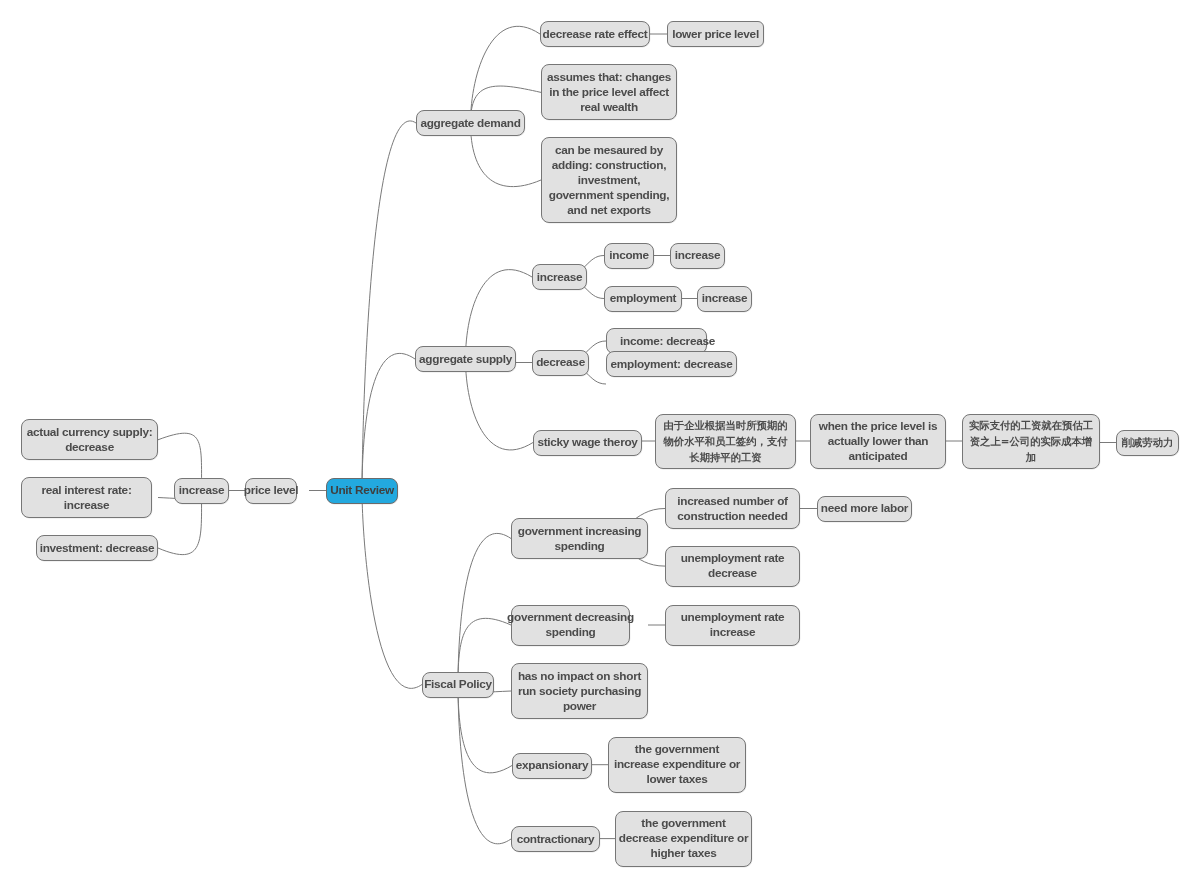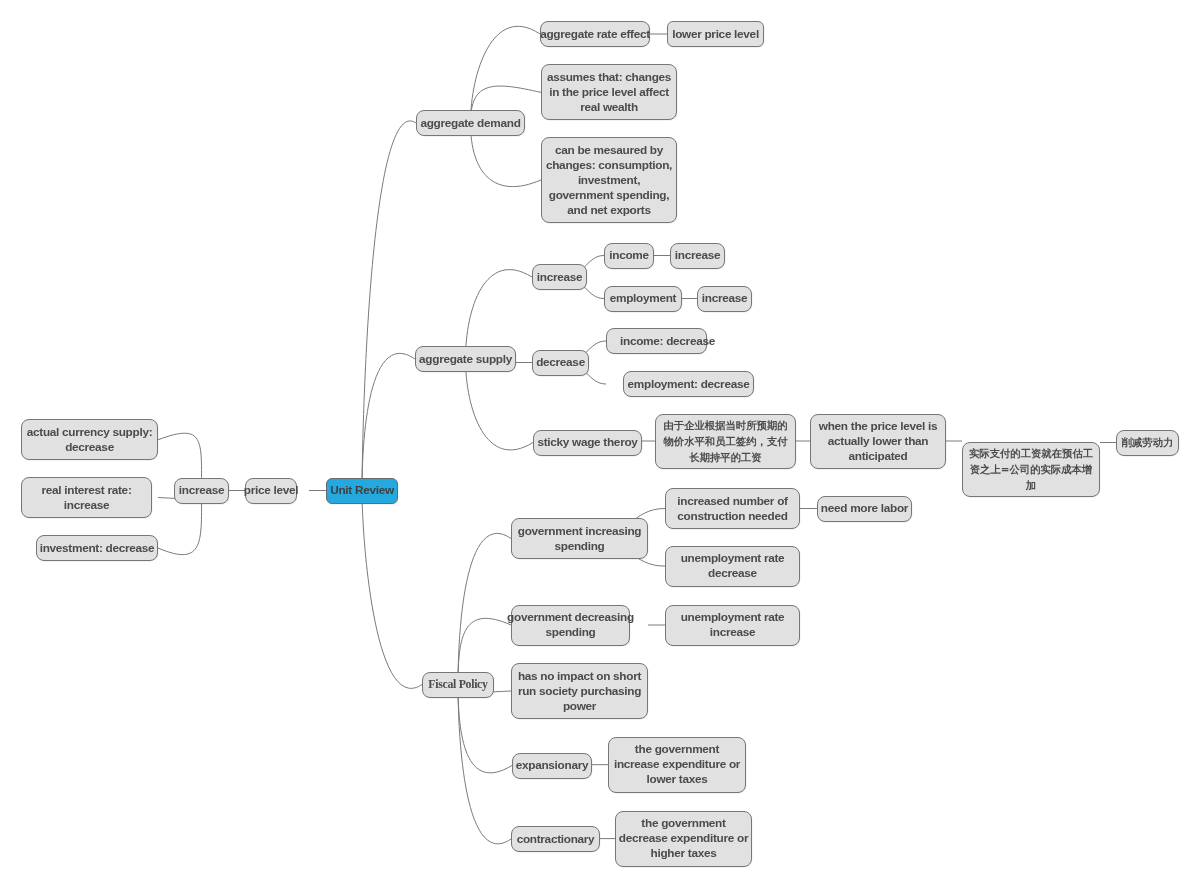--- a/index.html
+++ b/index.html
@@ -56,60 +56,60 @@
       <path fill="none" stroke="#7a7a7a" stroke-width="1" d="M 579.5 538.5 C 630.8 538.5, 630.8 566.1, 665 566.1"></path>
       <path fill="none" stroke="#7a7a7a" stroke-width="1" d="M 458 684.5 C 458 634.5, 464 604.175, 511 625"></path>
       <path fill="none" stroke="#7a7a7a" stroke-width="1" d="M 648 625 L 665 625"></path>
       <path fill="none" stroke="#7a7a7a" stroke-width="1" d="M 458 684.5 C 458 693.6, 464 693.275, 511 691"></path>
       <path fill="none" stroke="#7a7a7a" stroke-width="1" d="M 458 684.5 C 458 734.5, 465 793.85, 512 765.5"></path>
       <path fill="none" stroke="#7a7a7a" stroke-width="1" d="M 592 764.7 L 608 764.7"></path>
       <path fill="none" stroke="#7a7a7a" stroke-width="1" d="M 458 684.5 C 458 734.5, 464 871, 511 839"></path>
       <path fill="none" stroke="#7a7a7a" stroke-width="1" d="M 600 838.6 L 615 838.6"></path>
     </svg>
   <div id="nodelayer">
-    <div class="node root" style="left: 326px; top: 477.5px; width: 72px; height: 26px; border-radius: 6px;">Unit Review</div>
+    <div class="node root" style="left: 326px; top: 477.5px; width: 72px; height: 26px;">Unit Review</div>
     <div class="node" style="left: 245px; top: 477.5px; width: 52px; height: 26px;">price level</div>
     <div class="node" style="left: 174px; top: 477.5px; width: 55px; height: 26px;">increase</div>
     <div class="node" style="left: 21px; top: 419.3px; width: 137px; height: 41px;">actual currency supply:
 decrease</div>
     <div class="node" style="left: 21px; top: 477px; width: 131px; height: 41px;">real interest rate:
 increase</div>
     <div class="node" style="left: 36px; top: 535px; width: 122px; height: 26px;">investment: decrease</div>
     <div class="node" style="left: 416px; top: 110px; width: 109px; height: 26px;">aggregate demand</div>
-    <div class="node" style="left: 540px; top: 21px; width: 110px; height: 26px;">aggregate rate effect</div>
+    <div class="node" style="left: 540px; top: 21px; width: 110px; height: 26px;">decrease rate effect</div>
     <div class="node" style="left: 667px; top: 21px; width: 97px; height: 26px; border-radius: 6px;">lower price level</div>
     <div class="node" style="left: 541px; top: 64.4px; width: 136px; height: 56px;">assumes that: changes
 in the price level affect
 real wealth</div>
     <div class="node" style="left: 541px; top: 137px; width: 136px; height: 86px;">can be mesaured by
-changes: consumption,
+adding: construction,
 investment,
 government spending,
 and net exports</div>
     <div class="node" style="left: 415px; top: 346px; width: 101px; height: 26px;">aggregate supply</div>
     <div class="node" style="left: 532px; top: 264px; width: 55px; height: 26px;">increase</div>
     <div class="node" style="left: 604px; top: 242.5px; width: 50px; height: 26px;">income</div>
     <div class="node" style="left: 670px; top: 242.5px; width: 55px; height: 26px;">increase</div>
     <div class="node" style="left: 604px; top: 285.5px; width: 78px; height: 26px;">employment</div>
     <div class="node" style="left: 697px; top: 285.5px; width: 55px; height: 26px;">increase</div>
     <div class="node" style="left: 532px; top: 349.5px; width: 57px; height: 26px;">decrease</div>
     <div class="node" style="left: 606px; top: 328px; width: 101px; height: 26px; padding-left: 28px;">income: decrease</div>
-    <div class="node" style="left: 606px; top: 371px; width: 131px; height: 26px; margin-left: 17px;">employment: decrease</div>
+    <div class="node" style="left: 606px; top: 351px; width: 131px; height: 26px;">employment: decrease</div>
     <div class="node" style="left: 533px; top: 429.5px; width: 109px; height: 26px;">sticky wage theroy</div>
     <div class="node cjk" style="left: 655px; top: 413.5px; width: 141px; height: 55px;">由于企业根据当时所预期的
 物价水平和员工签约，支付
 长期持平的工资</div>
     <div class="node" style="left: 810px; top: 413.5px; width: 136px; height: 55px;">when the price level is
 actually lower than
 anticipated</div>
-    <div class="node cjk" style="left: 962px; top: 413.5px; width: 138px; height: 55px; margin-top: 28px;">实际支付的工资就在预估工
+    <div class="node cjk" style="left: 962px; top: 413.5px; width: 138px; height: 55px;">实际支付的工资就在预估工
 资之上=公司的实际成本增
 加</div>
     <div class="node cjk" style="left: 1116px; top: 429.5px; width: 63px; height: 26px;">削减劳动力</div>
-    <div class="node" style="left: 422px; top: 671.5px; width: 72px; height: 26px; font-family: Liberation Serif, serif;">Fiscal Policy</div>
+    <div class="node" style="left: 422px; top: 671.5px; width: 72px; height: 26px;">Fiscal Policy</div>
     <div class="node" style="left: 511px; top: 518px; width: 137px; height: 41px;">government increasing
 spending</div>
     <div class="node" style="left: 665px; top: 488px; width: 135px; height: 41px;">increased number of
 construction needed</div>
     <div class="node" style="left: 817px; top: 495.5px; width: 95px; height: 26px;">need more labor</div>
     <div class="node" style="left: 665px; top: 545.6px; width: 135px; height: 41px;">unemployment rate
 decrease</div>
     <div class="node" style="left: 511px; top: 604.5px; width: 119px; height: 41px;">government decreasing
 spending</div>
     <div class="node" style="left: 665px; top: 604.5px; width: 135px; height: 41px;">unemployment rate

